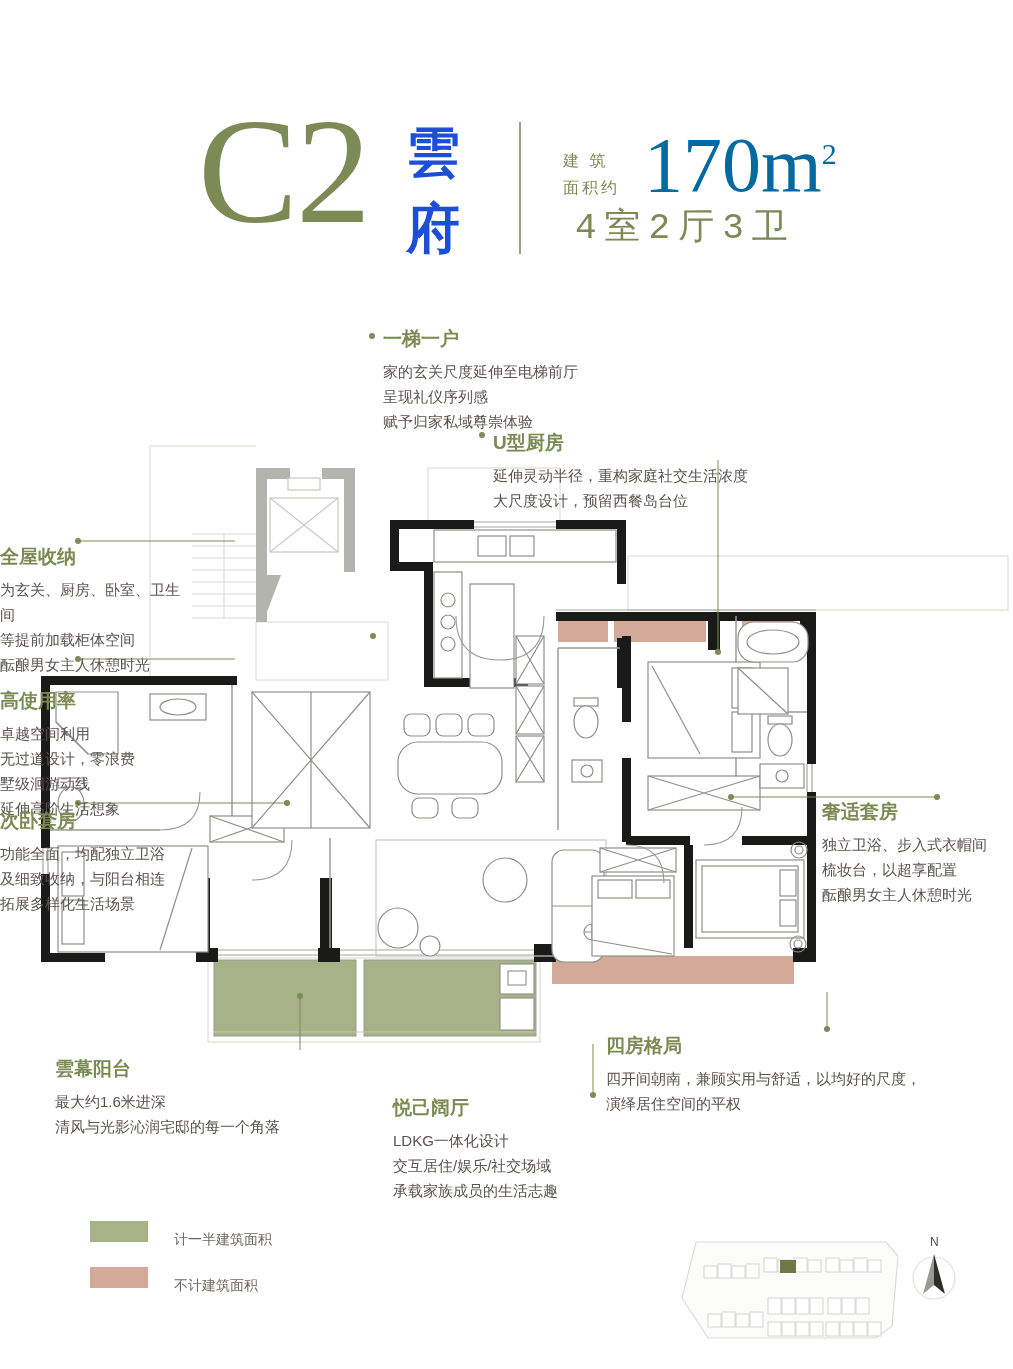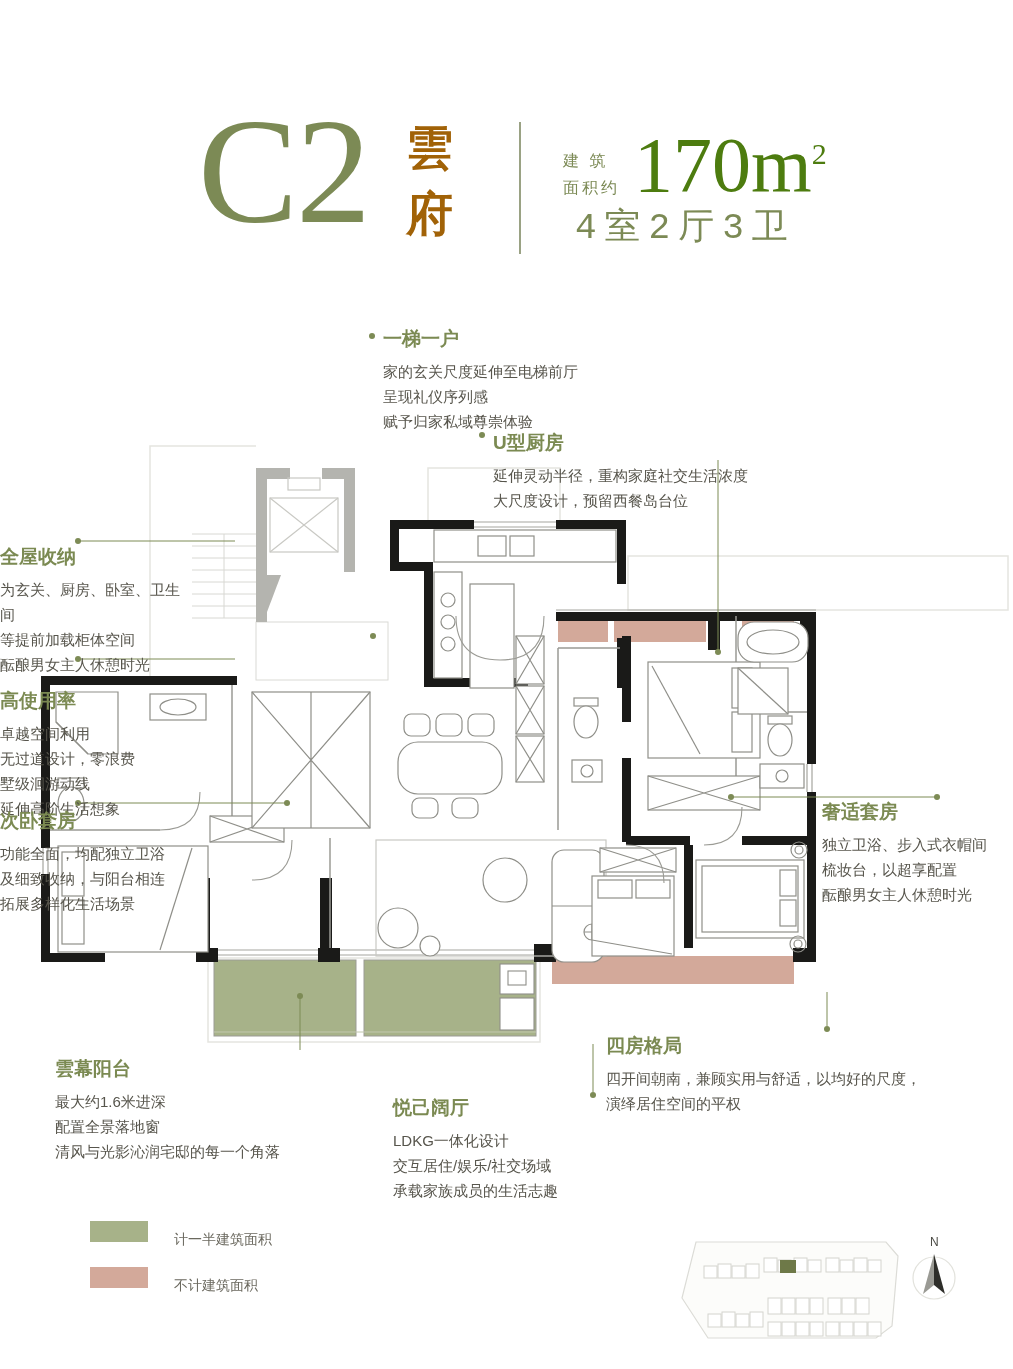--- a/index.html
+++ b/index.html
@@ -3,25 +3,25 @@
 <meta charset="utf-8">
 <style>
   html,body{margin:0;padding:0;background:#ffffff;}
   .page{position:relative;width:1013px;height:1369px;background:#ffffff;overflow:hidden;
         font-family:"Liberation Sans","DejaVu Sans",sans-serif;}
   
   .hdr{position:absolute;left:0;top:0;width:1013px;height:280px;}
   .code{position:absolute;left:198px;top:96px;font-family:"Liberation Serif","DejaVu Serif",serif;
         font-size:150px;line-height:1;color:#7c8a55;letter-spacing:-2px;}
   .code-name{position:absolute;left:406px;top:116px;width:52px;font-family:"Liberation Serif","DejaVu Serif",serif;
-        font-size:47px;line-height:1.4;color:#a16207;word-break:break-all;font-weight:bold;}
+        font-size:54px;line-height:1.4;color:#1d4ed8;word-break:break-all;font-weight:bold;}
   .divider{position:absolute;left:519px;top:122px;width:2px;height:132px;background:#9aa284;}
   .area-row{position:absolute;left:563px;top:126px;display:flex;align-items:flex-start;}
   .area-label{color:#7c8a55;font-size:16px;line-height:27px;letter-spacing:3px;margin-top:21px;white-space:pre;}
-  .area-value{font-family:"Liberation Serif","DejaVu Serif",serif;font-size:78px;line-height:1;color:#4d7c0f;margin-left:14px;}
+  .area-value{font-family:"Liberation Serif","DejaVu Serif",serif;font-size:78px;line-height:1;color:#0369a1;margin-left:24px;}
   .area-value sup{font-size:30px;vertical-align:super;}
   .rooms{position:absolute;left:575px;top:202px;font-family:Liberation Mono, monospace;
         font-size:36px;color:#7c8a55;letter-spacing:8px;}
   
   .ann{position:absolute;color:#57554c;}
   .ann h3{margin:0 0 7px 0;font-size:19px;font-weight:bold;color:#7b8a52;}
   .ann .ln{font-size:15px;line-height:25px;}
   .ann.r{text-align:left;}
   
   .plan{position:absolute;left:0;top:290px;width:1013px;height:822px;}
@@ -324,21 +324,20 @@
   <div class="ann" style="left:822px;top:799px">
     <h3>奢适套房</h3>
     <div class="ln">独立卫浴、步入式衣帽间</div>
     <div class="ln">梳妆台，以超享配置</div>
     <div class="ln">酝酿男女主人休憩时光</div>
   </div>
 
   <div class="ann r" style="left:55px;top:1056px;width:243px">
     <h3>雲幕阳台</h3>
     <div class="ln">最大约1.6米进深</div>
-    <div class="ln">配置全景落地窗</div>
     <div class="ln">清风与光影沁润宅邸的每一个角落</div>
   </div>
 
   <div class="ann" style="left:393px;top:1095px">
     <h3>悦己阔厅</h3>
     <div class="ln">LDKG一体化设计</div>
     <div class="ln">交互居住/娱乐/社交场域</div>
     <div class="ln">承载家族成员的生活志趣</div>
   </div>
 

